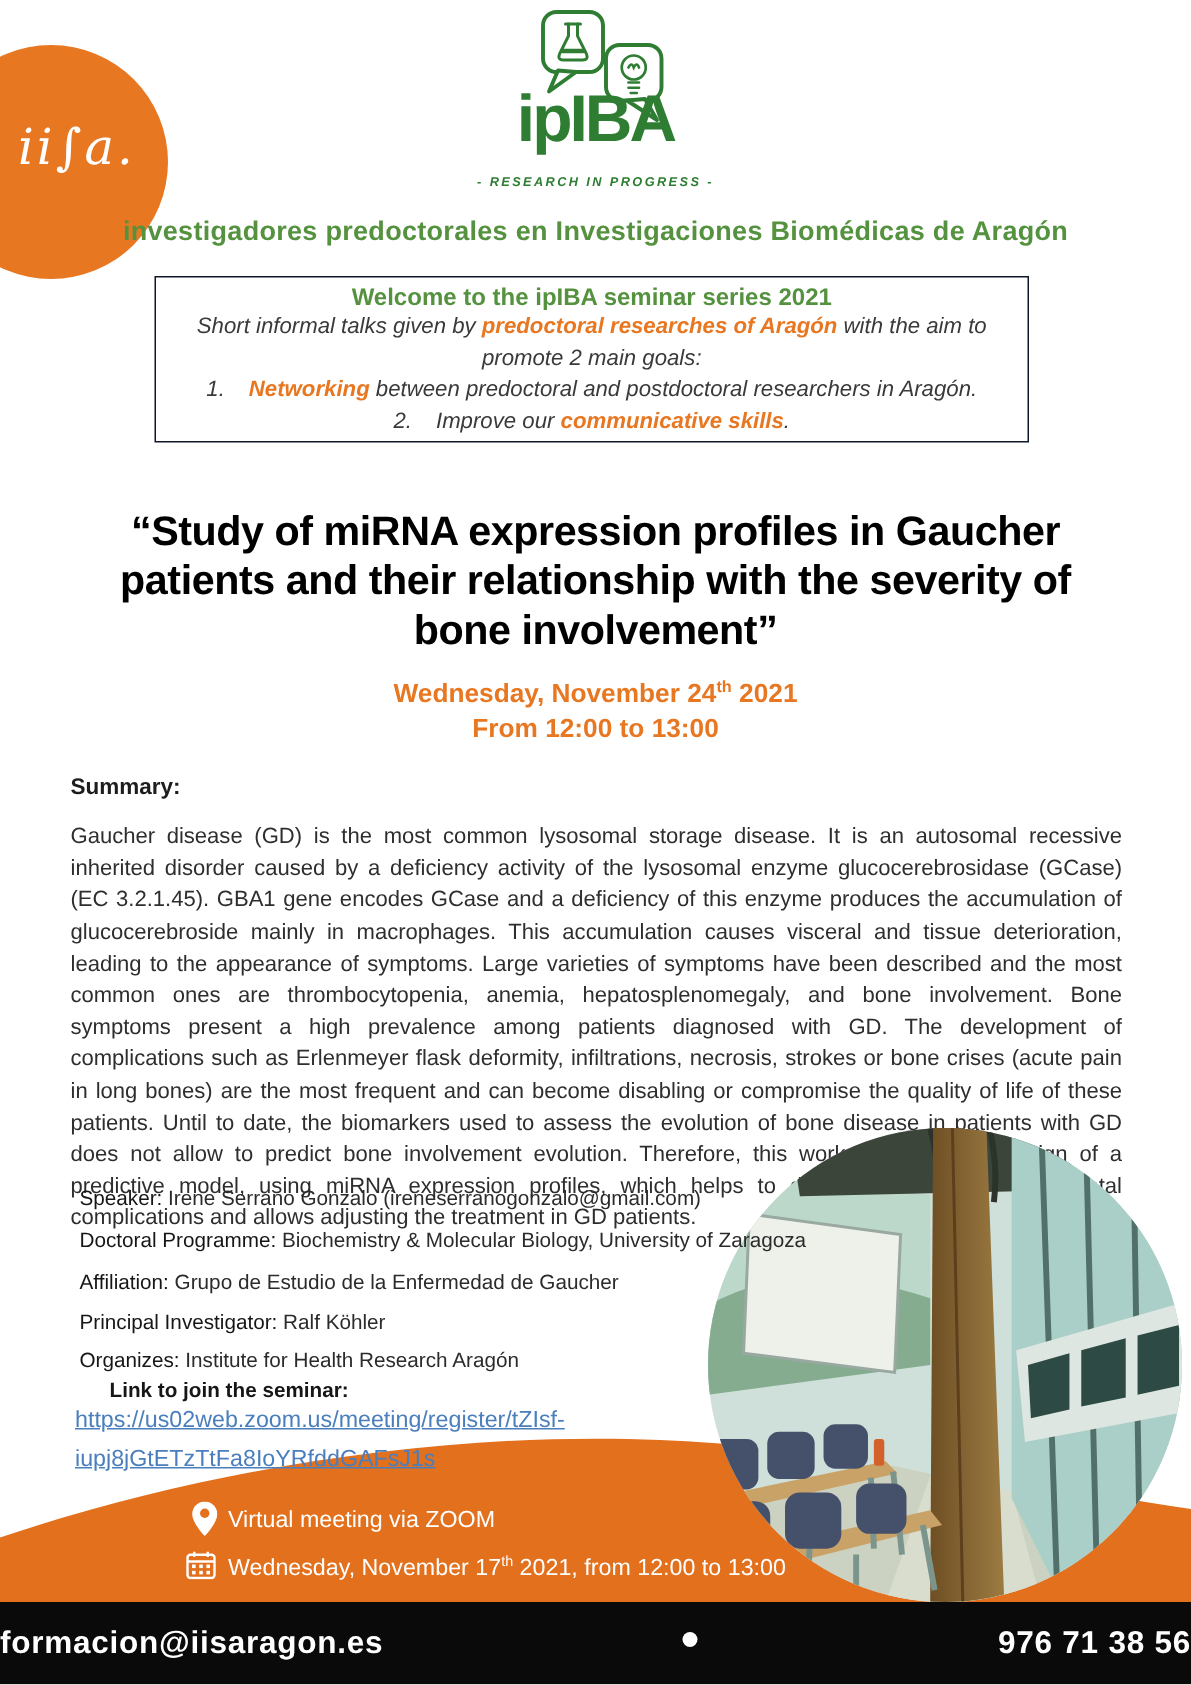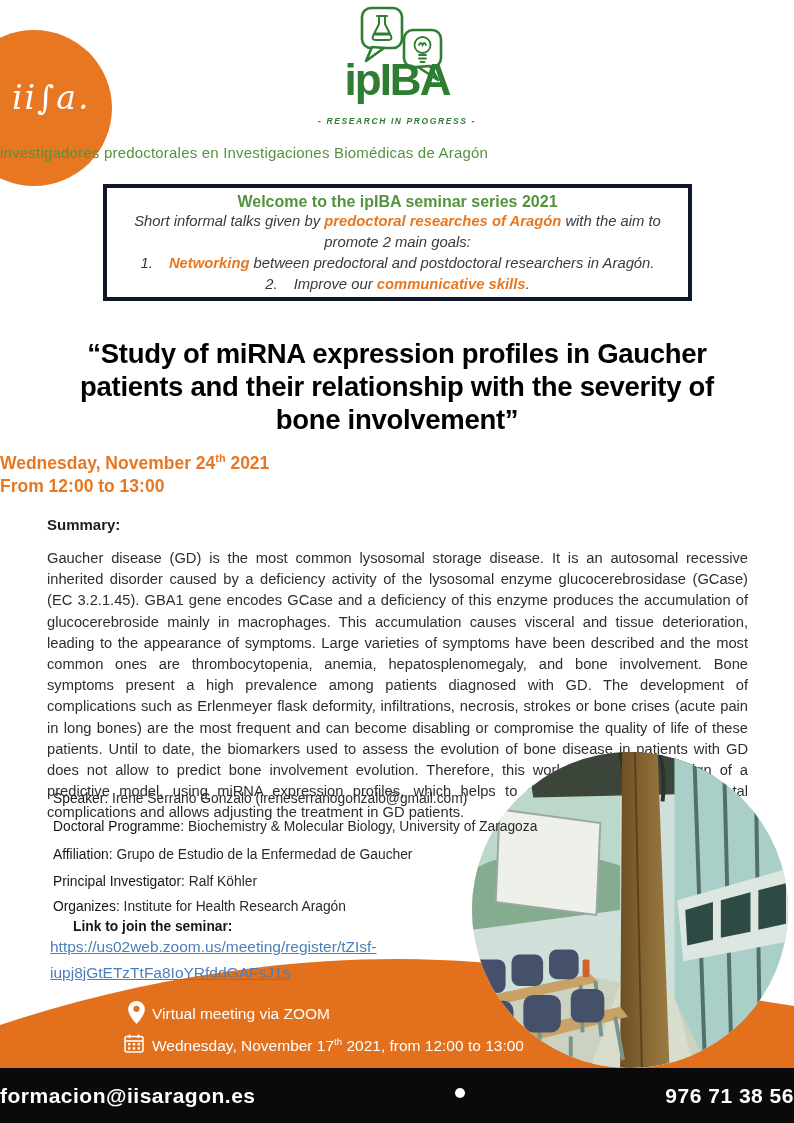--- a/index.html
+++ b/index.html
@@ -9,35 +9,35 @@
   
   .iis-circle{position:absolute;left:-44px;top:30px;width:156px;height:156px;border-radius:50%;
               background:var(--orange,#e87722);}
   .iis-script{position:absolute;left:56px;top:48px;color:#fff;font-family:"DejaVu Serif",serif;
               font-style:italic;font-size:33px;letter-spacing:2px;}
   .bubbles{position:absolute;left:342px;top:6px;}
   .brand{position:absolute;left:0;top:48px;width:100%;text-align:center;font-size:44px;
          font-weight:bold;color:var(--logo-green,#2e7d33);letter-spacing:-2px;line-height:64px;}
   .tagline{position:absolute;left:0;top:116px;width:100%;text-align:center;font-size:8.5px;
            font-weight:bold;font-style:italic;color:var(--logo-green,#2e7d33);letter-spacing:1.6px;}
-  .subtitle{position:absolute;left:0;top:144px;width:100%;font-size:15px;
-            font-weight:normal;color:var(--green,#55923f);letter-spacing:0.2px;}
+  .subtitle{position:absolute;left:0;top:144px;width:100%;text-align:center;font-size:18px;
+            font-weight:bold;color:var(--green,#55923f);letter-spacing:0.2px;}
 
   
   .welcome-box{position:absolute;left:103px;top:184px;width:581px;height:109px;
-               border:4px solid #0f172a;text-align:center;color:#3a3a3a;}
+               border:1px solid #0f172a;text-align:center;color:#3a3a3a;}
   .wb-title{margin-top:5px;font-size:16px;font-weight:bold;color:var(--green,#55923f);}
   .wb-line{font-size:14.8px;font-style:italic;line-height:21px;color:#3a3a3a;}
   .hl{color:var(--orange,#e87722);font-weight:bold;}
   .goal-num{margin-right:16px;}
 
   
   .sem-title{position:absolute;left:47px;top:337px;width:700px;text-align:center;font-size:27.5px;
              font-weight:bold;color:#000000;line-height:33px;letter-spacing:-0.3px;}
-  .sem-date{position:absolute;left:0;top:447px;width:100%;font-size:17.5px;
+  .sem-date{position:absolute;left:0;top:447px;width:100%;text-align:center;font-size:17.5px;
             font-weight:bold;color:var(--orange,#e87722);line-height:23px;}
   .sup{font-size:62%;vertical-align:super;}
 
   
   .summary-h{position:absolute;left:47px;top:516px;font-size:15px;font-weight:bold;color:#1d1d1d;}
   .summary-body{position:absolute;left:47px;top:548px;width:701px;font-size:14.7px;line-height:21.2px;
                 color:#2e2e2e;text-align:justify;}
 
   
   .info-line{position:absolute;left:53px;font-size:13.8px;color:#2b2b2b;z-index:2;white-space:nowrap;}

